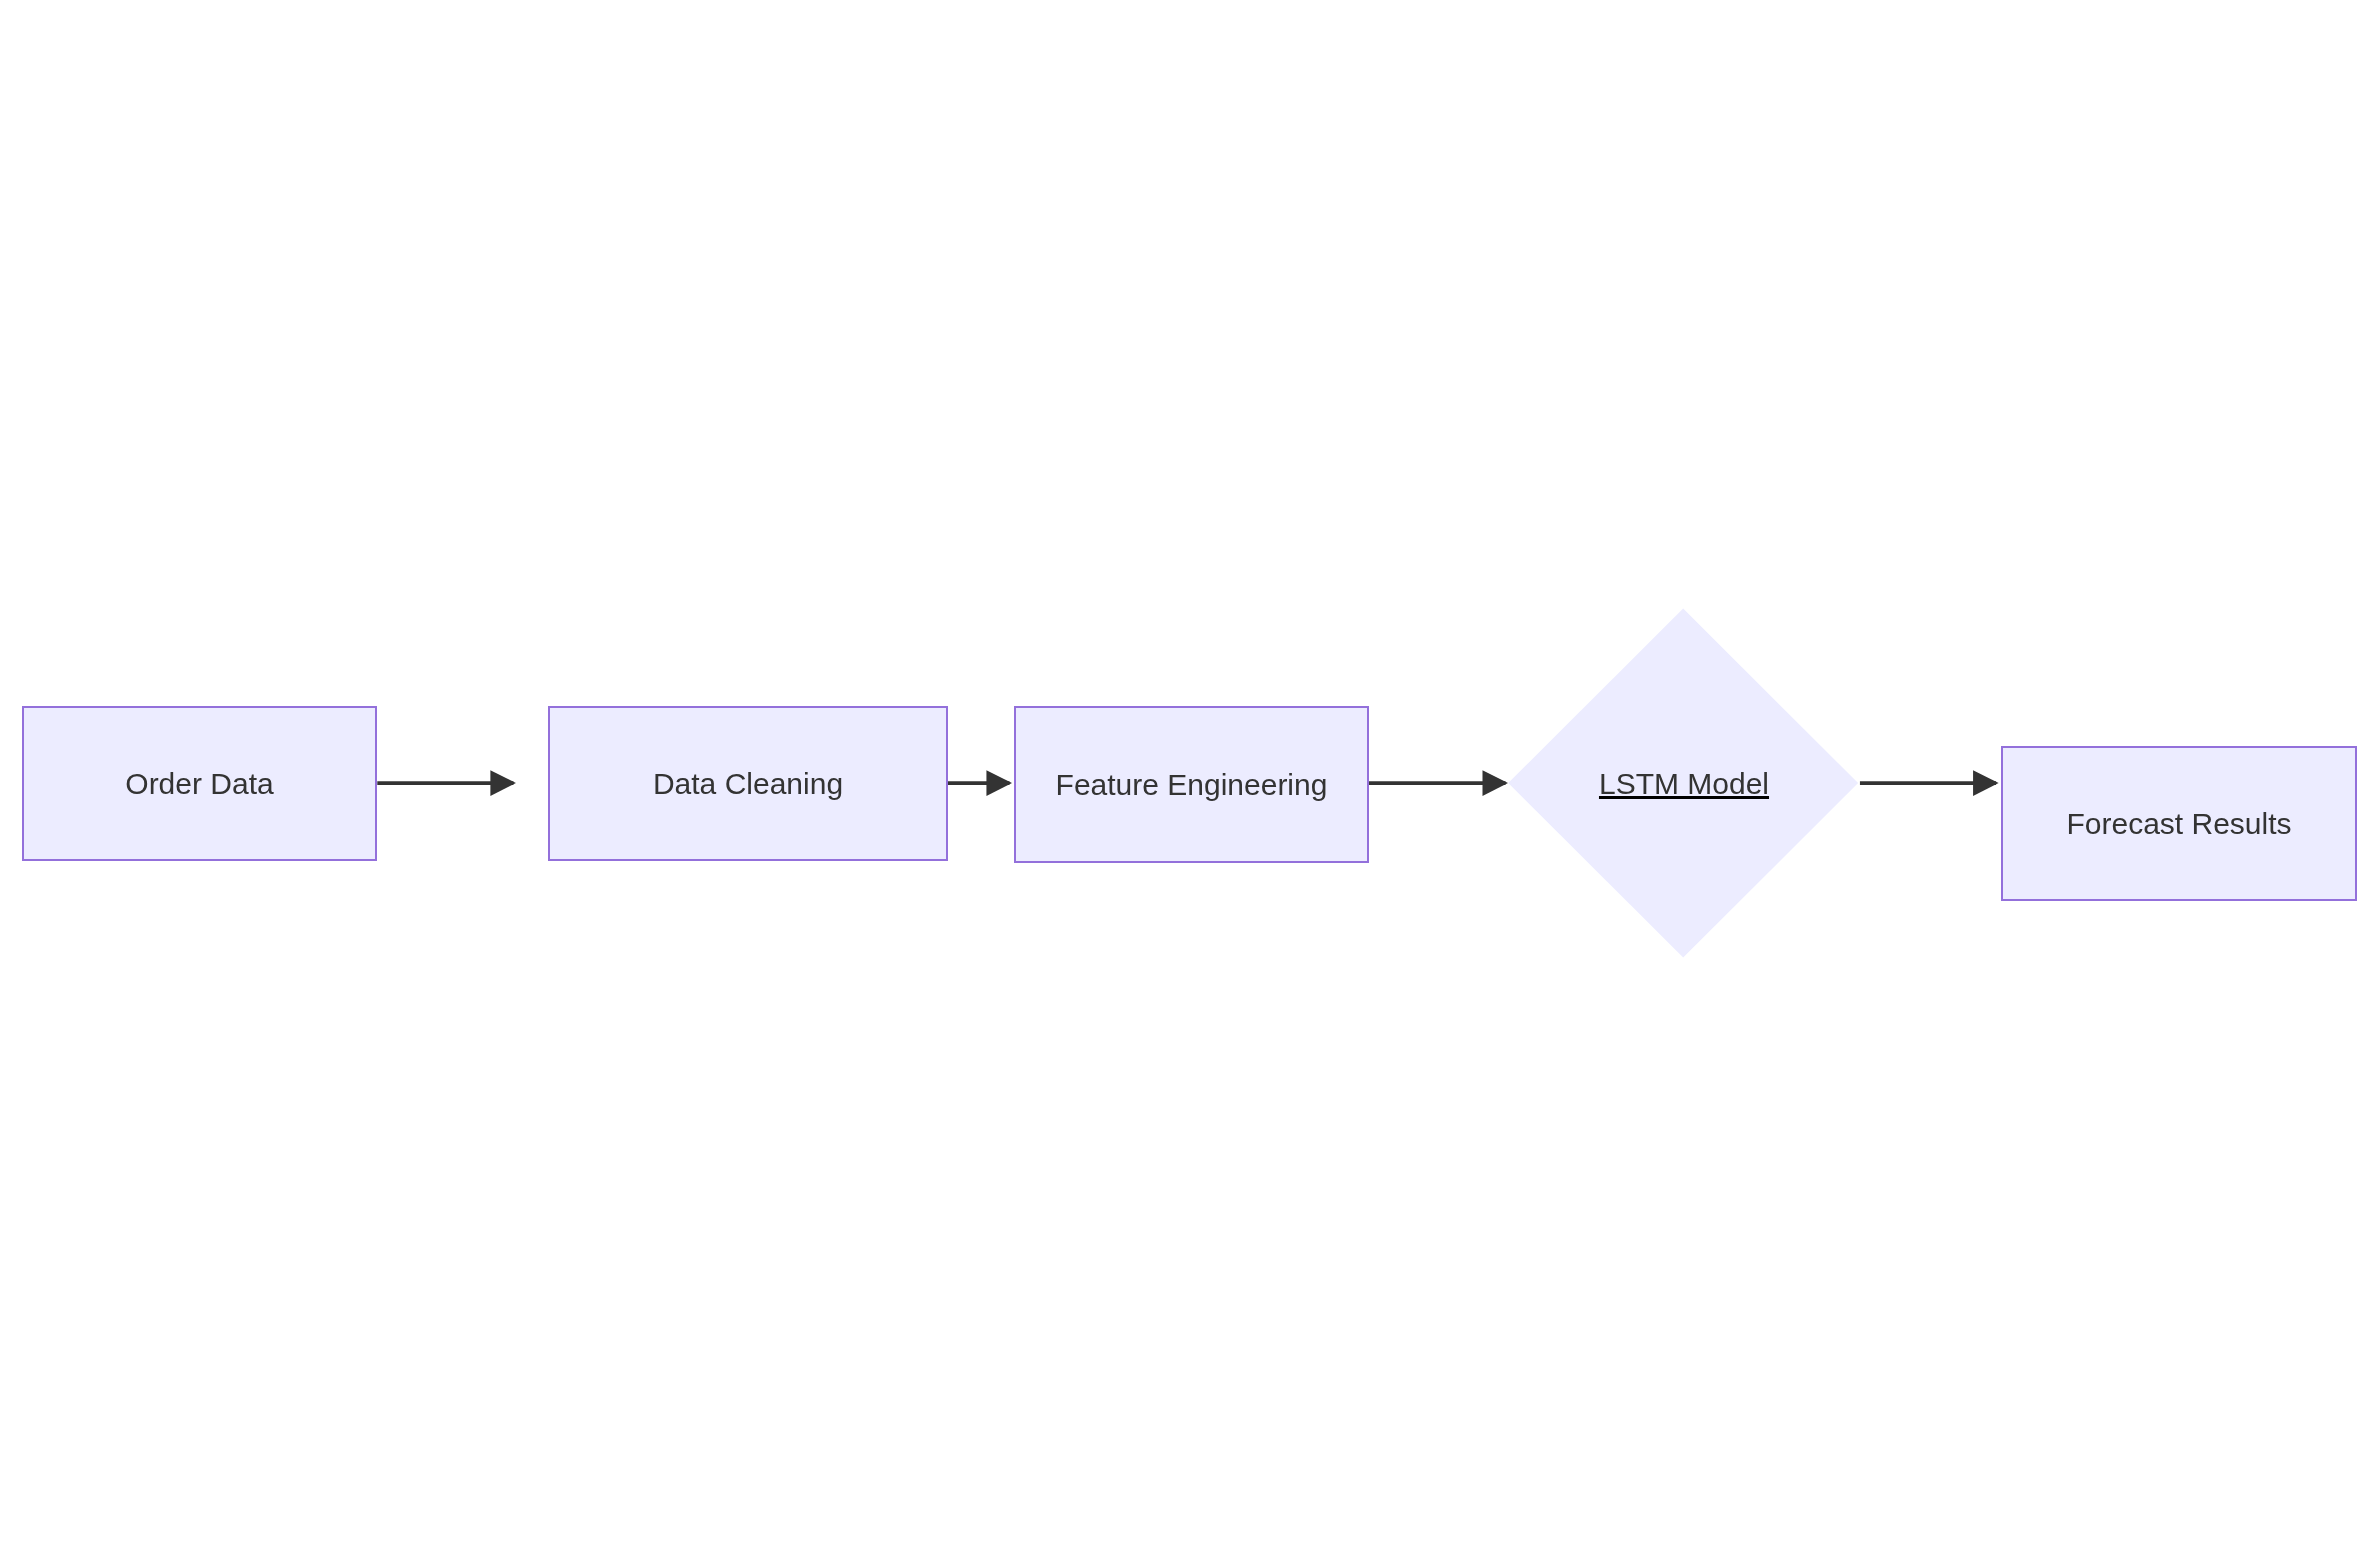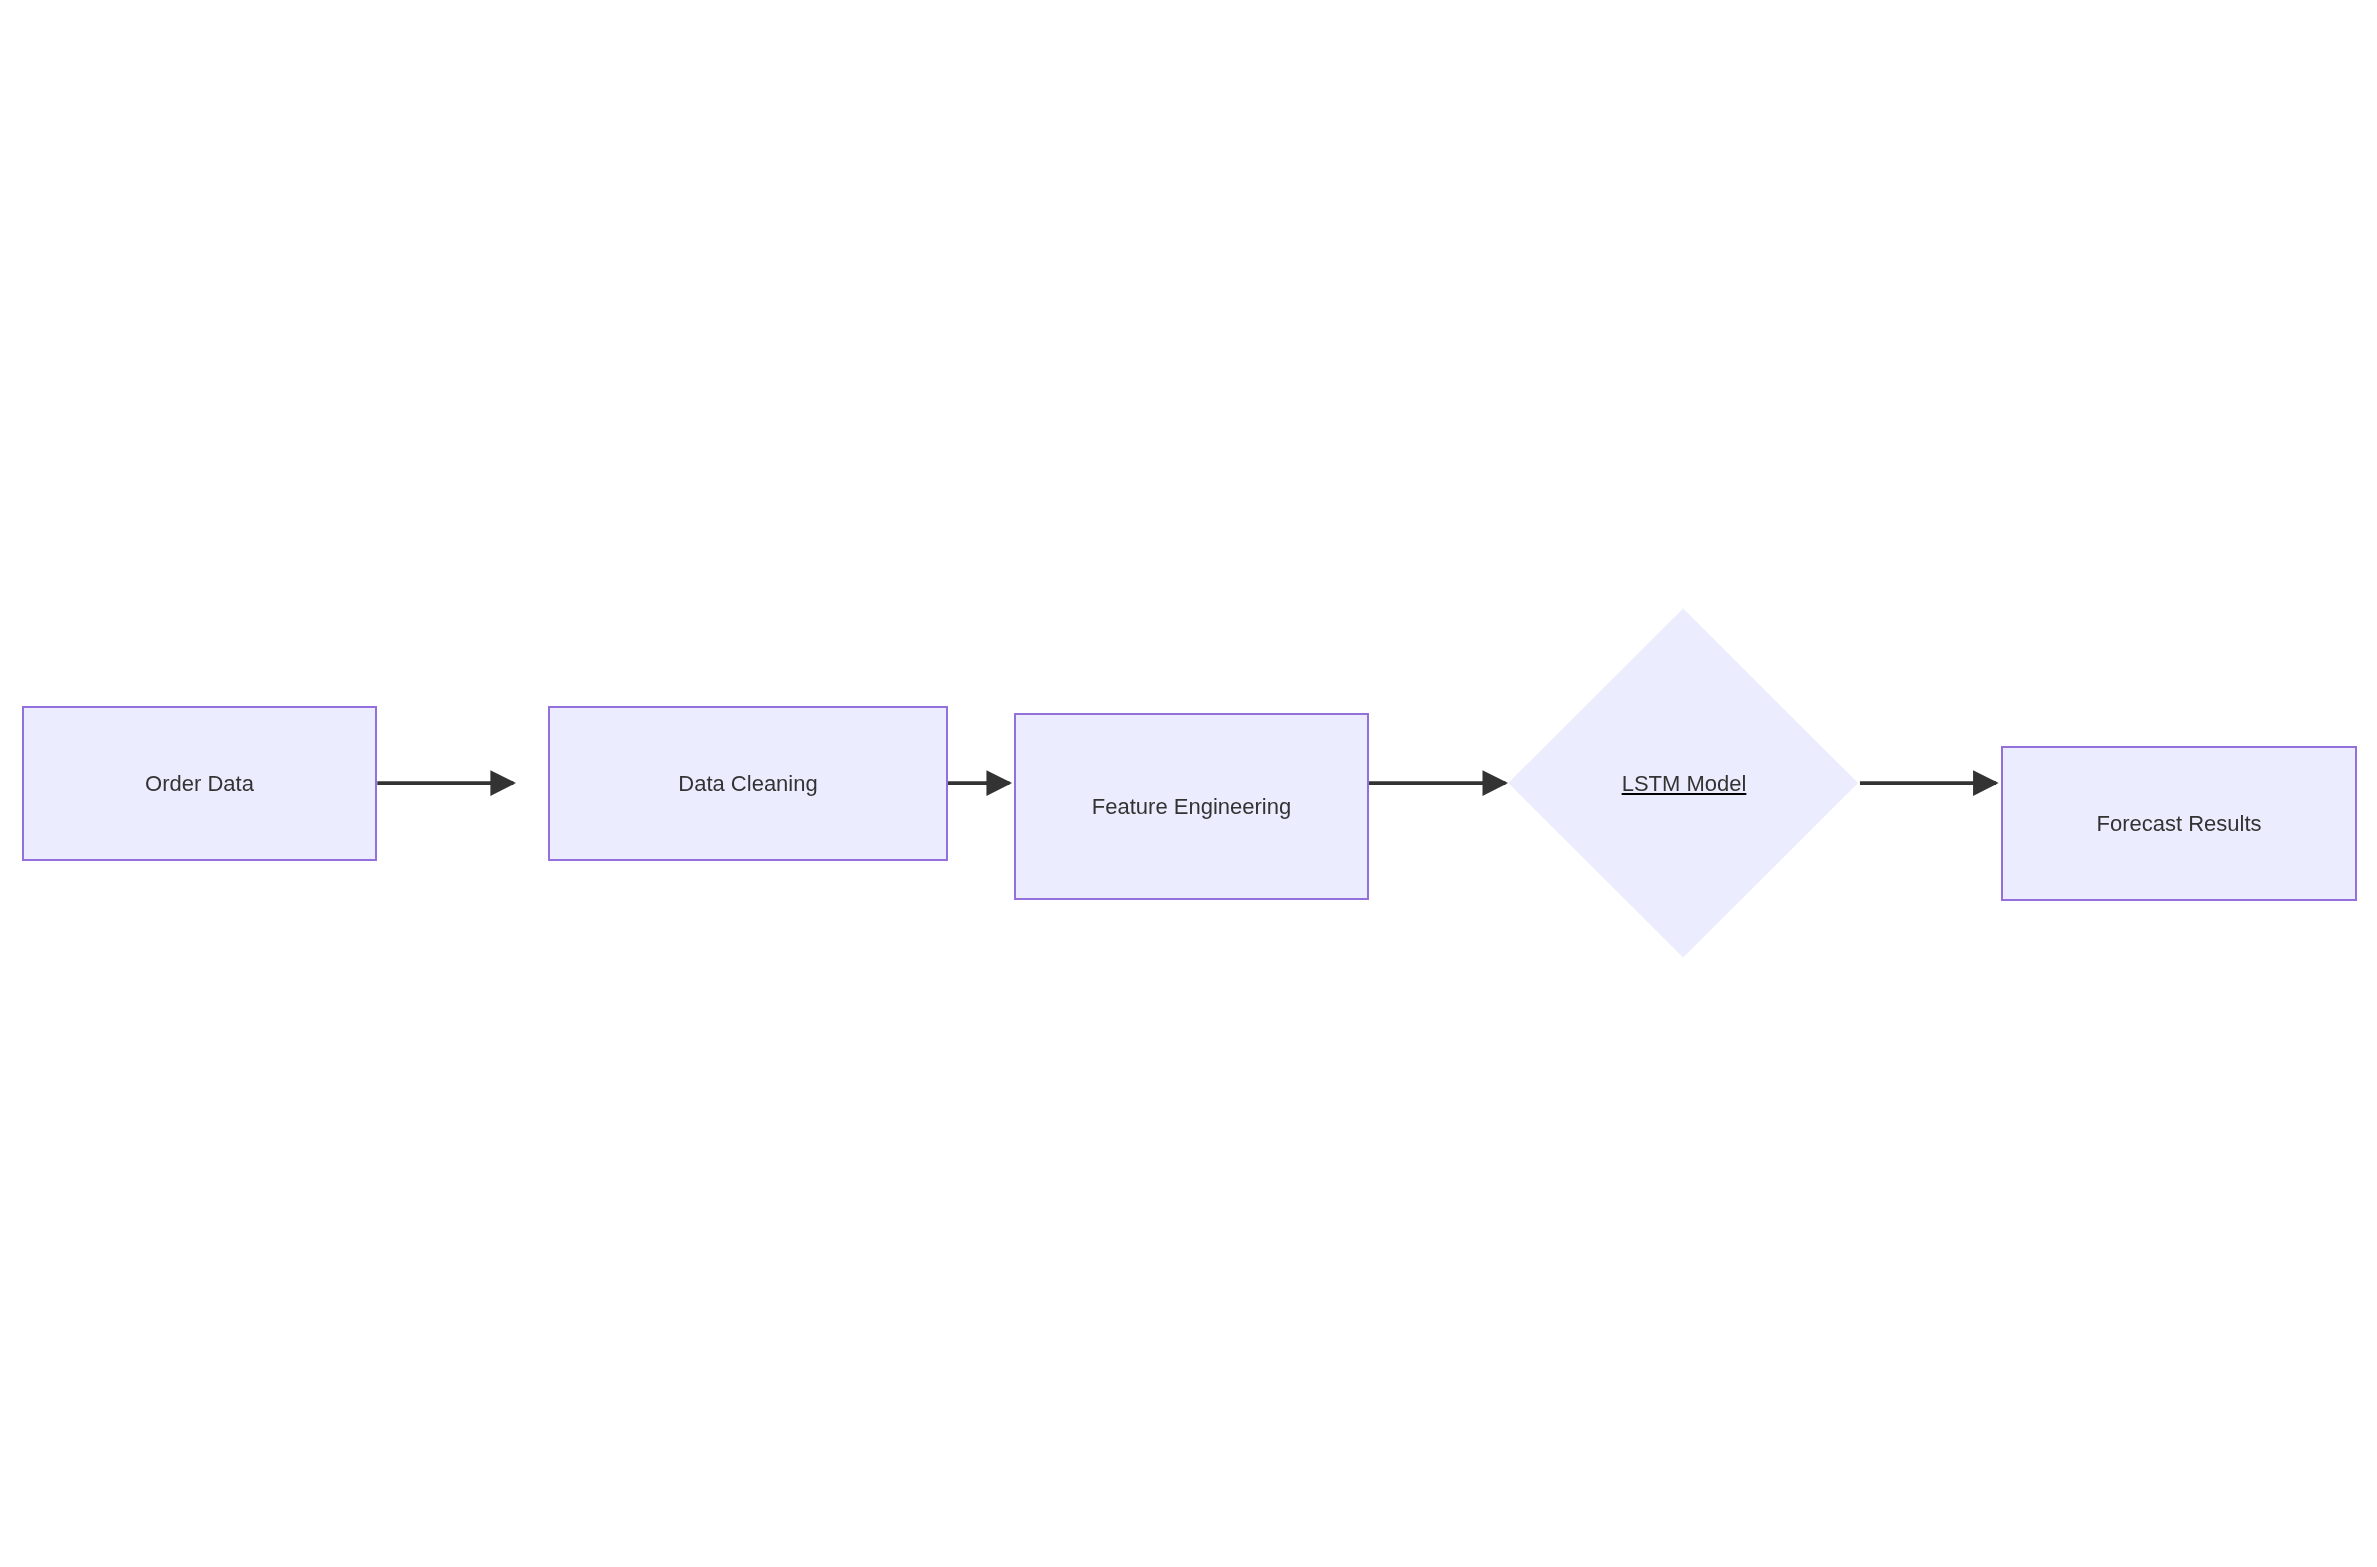--- a/index.html
+++ b/index.html
@@ -31,21 +31,21 @@
   .node-rect {
     position: absolute;
     box-sizing: border-box;
     background: var(--node_fill, #ECECFF);
     border: 2.7px solid var(--node_stroke, #9370DB);
     display: flex;
     align-items: center;
     justify-content: center;
   }
   .node-label {
-    font-size: 22px;
+    font-size: 30px;
     color: var(--text_color, #333333);
     white-space: nowrap;
     text-align: right;
   }
   .diamond-label-wrap {
     position: absolute;
     left: 1509px;
     top: 609px;
     width: 350px;
     height: 349px;
@@ -77,21 +77,21 @@
   </svg>
 
   <div class="node-rect" style="left:22px; top:706px; width:355px; height:155px;">
     <span class="node-label">Order Data</span>
   </div>
 
   <div class="node-rect" style="left:548px; top:706px; width:400px; height:155px;">
     <span class="node-label">Data Cleaning</span>
   </div>
 
-  <div class="node-rect" style="left:1014px; top:706px; width:355px; height:187px;margin-top:7px;">
+  <div class="node-rect" style="left:1014px; top:706px; width:355px; height:157px;">
     <span class="node-label">Feature Engineering</span>
   </div>
 
   <div class="diamond-label-wrap">
     <span class="node-label">LSTM Model</span>
   </div>
 
   <div class="node-rect" style="left:2001px; top:746px; width:356px; height:155px;">
     <span class="node-label">Forecast Results</span>
   </div>

